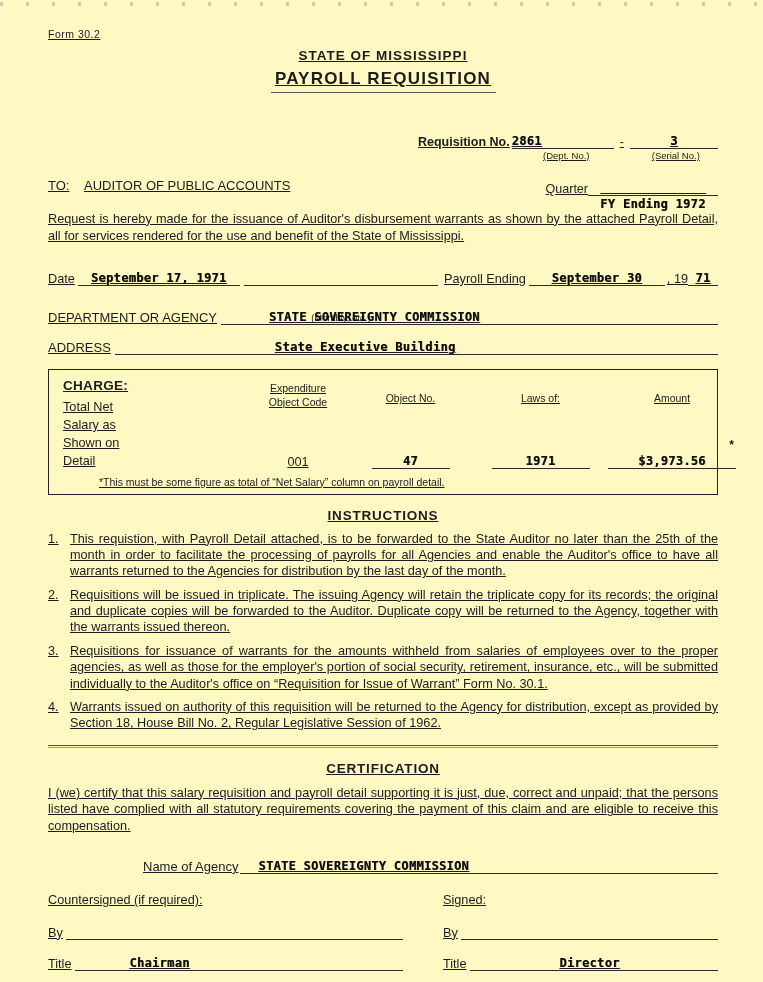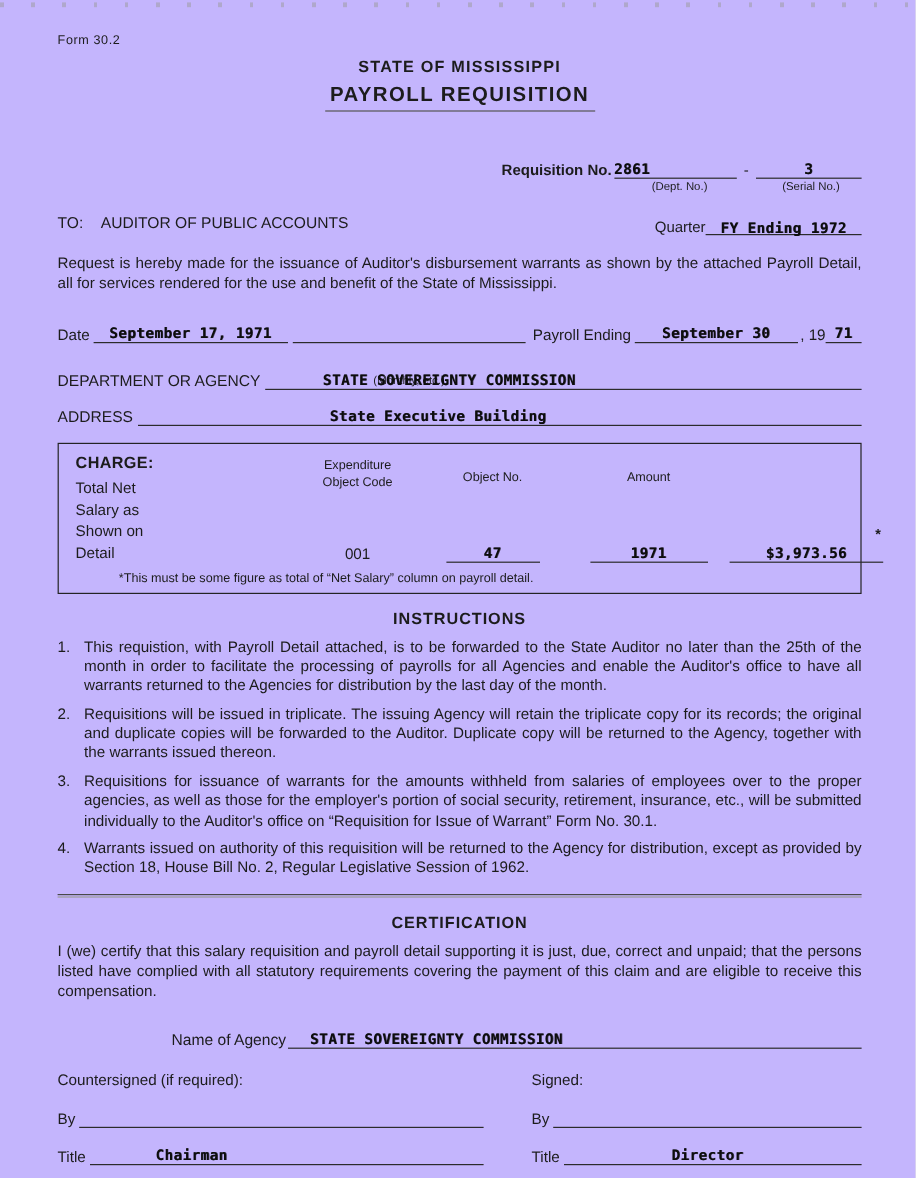--- a/index.html
+++ b/index.html
@@ -1,20 +1,20 @@
 <!DOCTYPE html>
 <html><head>
 <meta charset="utf-8">
 <style>
   * { margin:0; padding:0; box-sizing:border-box; }
   html,body { background:#e8e8e6; }
   body { font-family:"Liberation Sans", sans-serif; color:#1c1c1c; }
   .page {
     position:relative; width:763px; height:982px; margin:0 auto;
-    background:#c4b5fd; padding:28px 45px 18px 48px; overflow:hidden;
+    background:#fef9c3; padding:28px 45px 18px 48px; overflow:hidden;text-decoration:underline;
   }
   .perf { position:absolute; top:2px; left:0; right:0; height:4px;
     background-image:repeating-linear-gradient(90deg,#9a9a9a 0 3px, transparent 3px 26px);
     opacity:.5; }
 
   .form-no { font-size:10.5px; letter-spacing:.5px; }
 
   .title-block { text-align:center; margin-top:8px; }
   .state-title { font-weight:bold; font-size:13.5px; letter-spacing:1px; }
   .main-title { font-weight:bold; font-size:17px; letter-spacing:1.2px; margin-top:6px; }
@@ -35,21 +35,21 @@
   .req-blank2 { width:95px; text-align:center; }
   .req-captions { display:flex; font-size:9.5px; margin-top:1px; }
   .cap1 { width:215px; text-align:center; padding-left:95px; }
   .cap2 { width:95px; text-align:center; margin-left:14px; }
 
   .to-row { display:flex; justify-content:space-between; margin-top:16px; }
   .to-block { display:flex; font-size:13px; line-height:1.45; }
   .to-prefix { width:36px; }
   .quarter-line { font-size:12.5px; display:flex; align-items:flex-end; margin-top:2px; }
   .quarter-blank { width:130px; text-align:center; }
-  .quarter-blank .typed { position:relative; top:2px;margin-top:32px; }
+  .quarter-blank .typed { position:relative; top:16px;margin-top:32px; }
 
   .para { font-size:12.7px; line-height:1.32; text-align:justify; margin-top:15px; }
 
   .date-row { display:flex; align-items:flex-end; margin-top:27px; font-size:12.7px; }
   .lbl { white-space:nowrap; }
   .date-blank { flex:1.25; text-align:center; margin:0 4px 0 3px; }
   .monthly-wrap { flex:1.5; margin-right:6px; position:relative; }
   .monthly-blank { display:block; border-bottom:1.4px solid #2b2b2b; height:14px; }
   .monthly-cap { position:absolute; left:0; right:0; top:16px; text-align:center; font-size:9.5px;margin-top:24px; }
   .pe-blank { flex:1.05; text-align:center; margin:0 2px 0 3px; }
@@ -173,20 +173,21 @@
       <div class="charge-left">
         <div class="charge-title">CHARGE:</div>
         <div class="charge-lines">Total Net
 Salary as
 Shown on
 Detail</div>
       </div>
       <div class="col-head">Expenditure
 Object Code</div>
       <div class="col-head" style="padding-top:14px;">Object No.</div>
+      <div class="col-head" style="padding-top:14px;">Laws of:</div>
       <div class="col-head" style="padding-top:14px;">Amount</div>
 
       <div class="col-val" style="grid-column:2;">001</div>
       <div class="col-val">
         <span class="blank val-blank w75"><span class="typed">47</span></span>
       </div>
       <div class="col-val">
         <span class="blank val-blank w95"><span class="typed">1971</span></span>
       </div>
       <div class="col-val amount-cell">

